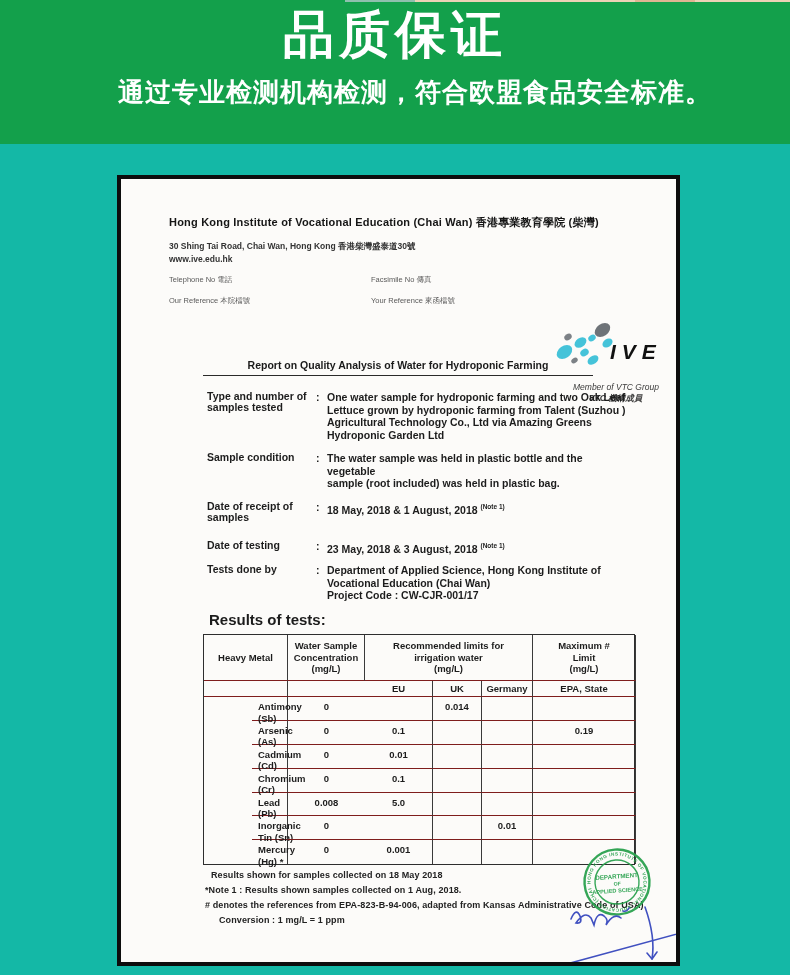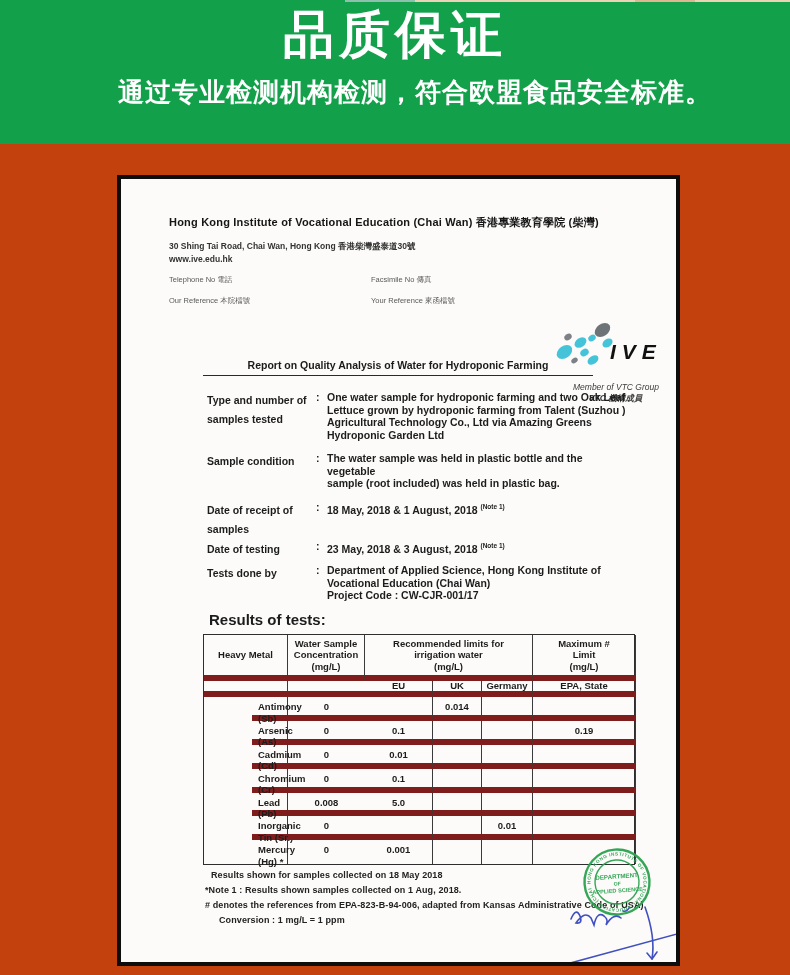--- a/index.html
+++ b/index.html
@@ -1,17 +1,17 @@
 <!DOCTYPE html>
 <html><head>
 <meta charset="utf-8">
 <style>
   * { margin:0; padding:0; box-sizing:border-box; }
   body { background:#ffffff; font-family:"Liberation Sans", sans-serif; }
-  .canvas { position:relative; width:790px; height:975px; background:#c2410c; overflow:hidden; margin:0 auto; }
+  .canvas { position:relative; width:790px; height:975px; background:#14b8a6; overflow:hidden; margin:0 auto; }
 
   
   .top-sliver { position:absolute; left:345px; top:0; width:445px; height:2px; z-index:5;
     background:linear-gradient(90deg,#8fc0ae 0 70px,#ecd2b6 70px 290px,#dfb592 290px 350px,#ecd2b6 350px 100%); }
 
   
   .banner { position:absolute; left:0; top:0; width:790px; height:144px; background:#13a04b; color:#ffffff; }
   .banner-title { position:absolute; top:1px; left:0; width:100%; text-align:center;
     font-family:"DejaVu Serif", serif; font-weight:900; font-size:51px; letter-spacing:5px; }
   .banner-line1 { position:absolute; top:75px; left:0; width:100%; text-align:center;
@@ -37,34 +37,34 @@
   .logo-text { position:absolute; left:56px; top:18px; font-size:21px; font-weight:700; font-style:italic;
     letter-spacing:6px; color:#111; }
   .member { position:absolute; left:452px; top:203px; width:130px; font-size:8.5px; font-style:italic; color:#3c3c3c; line-height:10.5px; }
   .member .l2 { padding-left:16px; font-weight:700; }
 
   .report-title { position:absolute; left:82px; top:180px; width:390px; text-align:center;
     font-size:10.5px; font-weight:700; color:#1a1a1a; }
   .title-rule { position:absolute; left:82px; top:196px; width:390px; height:0; border-top:1.6px solid #2a2a2a; }
 
   .field { position:absolute; left:86px; width:440px; }
-  .flabel { position:absolute; left:0; top:0; width:112px; font-size:10.5px; font-weight:700; line-height:19px; white-space:pre-line; color:#1c1c1c; }
+  .flabel { position:absolute; left:0; top:0; width:112px; font-size:10.5px; font-weight:700; line-height:11px; white-space:pre-line; color:#1c1c1c; }
   .fcolon { position:absolute; left:109px; top:0; font-size:10.5px; font-weight:700; color:#1c1c1c; }
   .fval   { position:absolute; left:120px; top:0; width:300px; font-size:10.5px; font-weight:700; line-height:12.5px; white-space:pre-line; color:#1c1c1c; }
   .fval sup { font-size:6.5px; font-weight:700; }
 
   .results-label { position:absolute; left:88px; top:432px; font-size:15px; font-weight:700; color:#1c1c1c; }
 
   
   .rtable { position:absolute; left:82px; top:455px; width:432px;
     display:grid; grid-template-columns:84px 77px 68px 49px 51px 103px;
     grid-template-rows:46px 16px repeat(7,23.9px);
     border:1.6px solid #2e2e2e; background:transparent;
     font-size:9.5px; font-weight:700; color:#1c1c1c; }
-  .rtable > div { border-right:1px solid #3a3a3a; border-bottom:6px solid #7f1d1d;
+  .rtable > div { border-right:1px solid #3a3a3a; border-bottom:1px solid #7f1d1d;
     display:flex; align-items:center; justify-content:center; text-align:center; line-height:11.5px; white-space:pre-line; }
   .rtable > div:nth-child(6n) { border-right:none; }
   .rtable .group { grid-column:3 / 6; }
   .rtable .hrow  { border-right:1px solid #3a3a3a; }
   .rtable .metal { justify-content:flex-start; text-align:left; padding-left:6px; align-items:flex-start; padding-top:4px;margin-left:48px; }
   .rtable .dcell { align-items:flex-start; padding-top:4px; }
   .rtable .last  { border-bottom:none; }
 
   .note { position:absolute; font-size:9px; font-weight:600; color:#222; letter-spacing:0.1px; }
 

